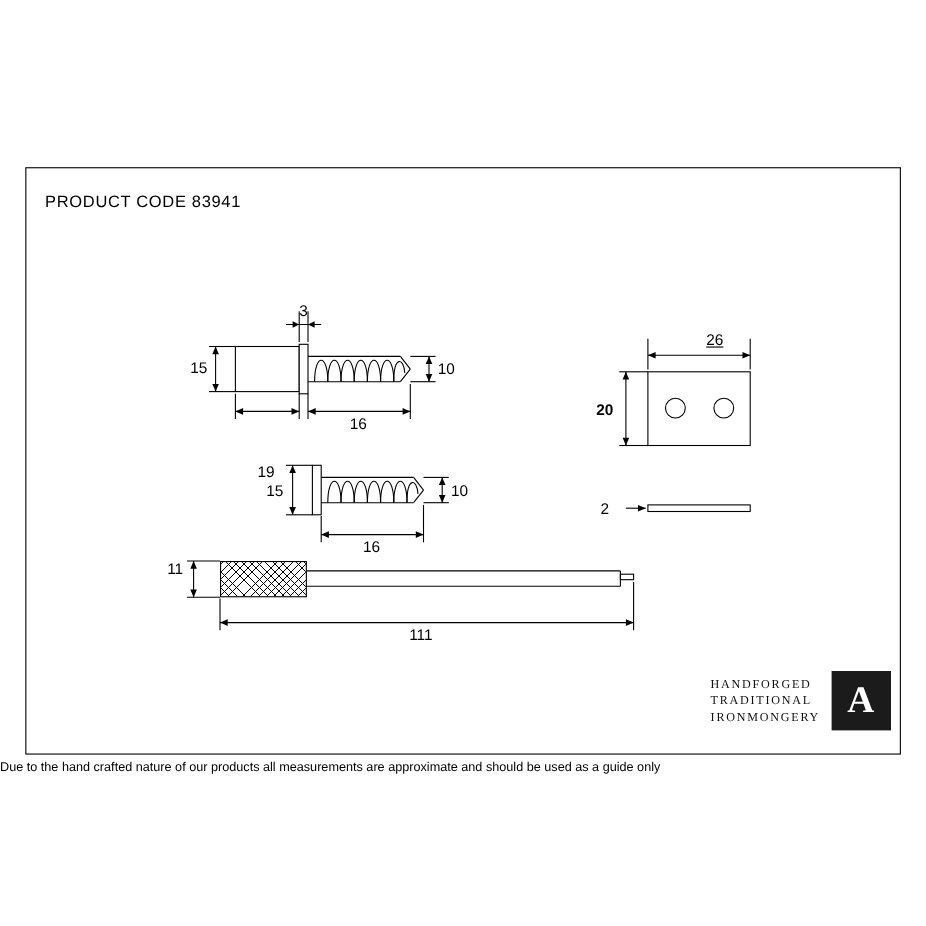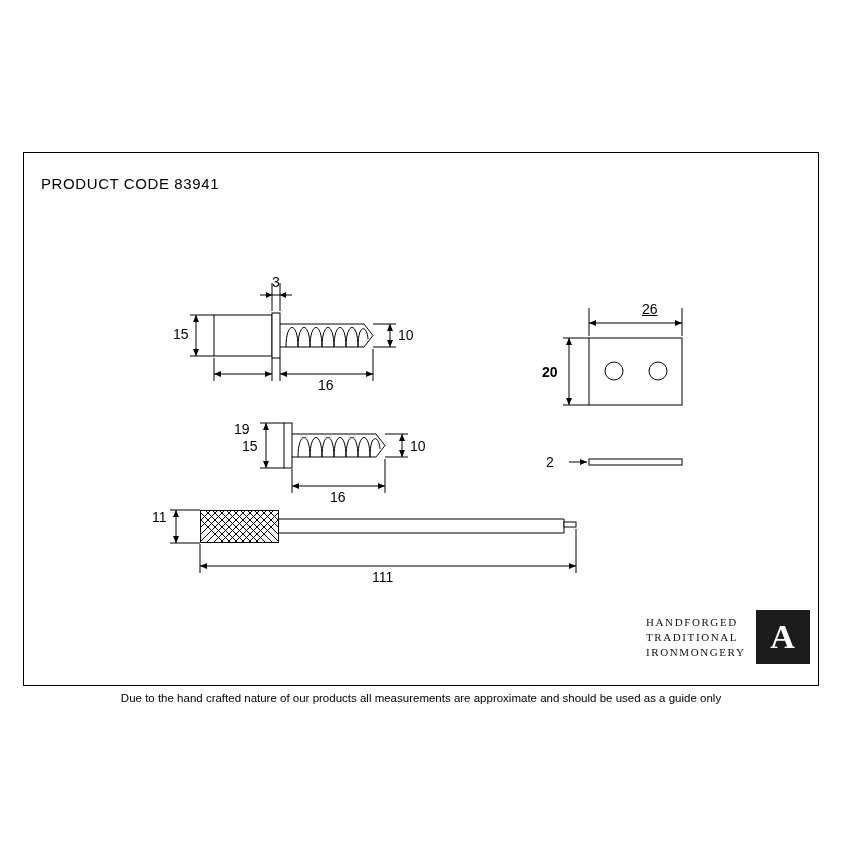--- a/index.html
+++ b/index.html
@@ -32,21 +32,20 @@
     font-size: 15px;
     letter-spacing: 0.6px;
     color: #000000;
     margin-top: 12px;
   }
   .disclaimer {
     position: absolute;
     left: 0;
     top: 692px;
     width: 842px;
-    text-align: center;
     font-size: 11.5px;
     color: #000000;
   }
   .dim-txt {
     position: absolute;
     font-size: 14px;
     color: #000000;
     white-space: nowrap;
   }
   svg { display: block; overflow: visible; }

